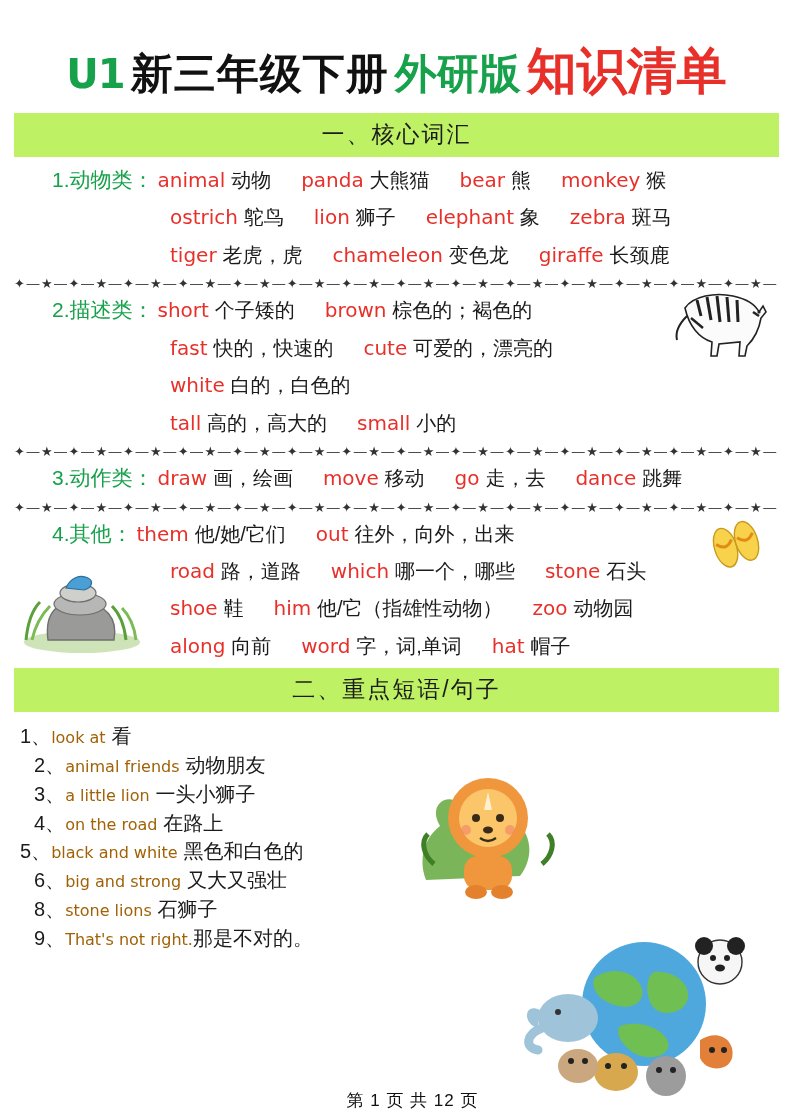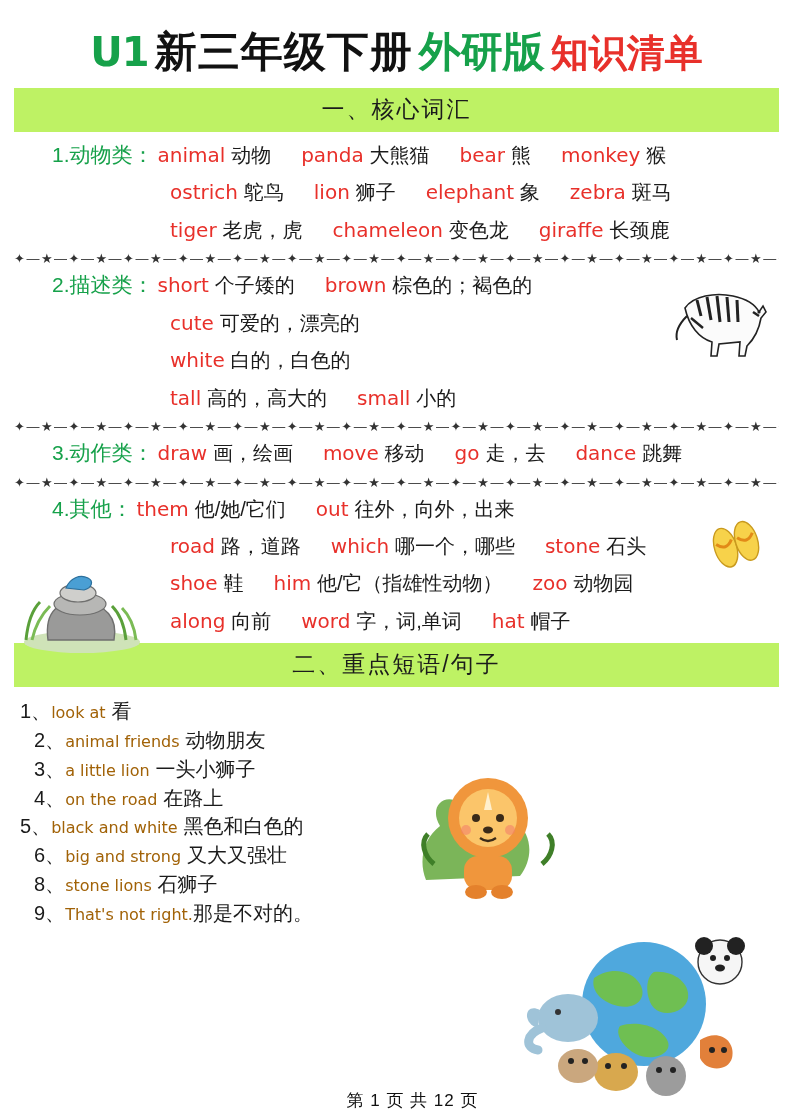--- a/index.html
+++ b/index.html
@@ -14,21 +14,21 @@
     color: #222;
     overflow: hidden;
     position: relative;
   }
 
   .page {
     position: relative;
     width: 793px;
     height: 1120px;
     box-sizing: border-box;
-    padding: 10px 14px 0 14px;
+    padding: 24px 14px 0 14px;
   }
 
   
   .title-row {
     display: flex;
     align-items: baseline;
     justify-content: center;
     gap: 6px;
     font-weight: bold;
     white-space: nowrap;
@@ -48,21 +48,21 @@
     font-weight: bold;
     letter-spacing: 1px;
   }
   .title-green {
     color: #16a14a;
     font-size: 42px;
     font-weight: bold;
   }
   .title-red {
     color: #e8302a;
-    font-size: 38px;
+    font-size: 50px;
     font-weight: bold;
   }
 
   
   .section-bar {
     background: #bef264;
     text-align: center;
     font-size: 23px;
     color: #1b1b1b;
     padding: 6px 0 7px 0;
@@ -219,20 +219,21 @@
   <div class="group">
     <div class="grow">
       <span class="glabel">2.描述类：</span>
       <span class="gitems">
         <span class="item"><span class="en">short</span> <span class="cn">个子矮的</span></span>
         <span class="item"><span class="en">brown</span> <span class="cn">棕色的；褐色的</span></span>
       </span>
     </div>
     <div class="grow">
       <span class="gitems indent">
+        <span class="item"><span class="en">fast</span> <span class="cn">快的，快速的</span></span>
         <span class="item"><span class="en">cute</span> <span class="cn">可爱的，漂亮的</span></span>
       </span>
     </div>
     <div class="grow">
       <span class="gitems indent">
         <span class="item"><span class="en">white</span> <span class="cn">白的，白色的</span></span>
       </span>
     </div>
     <div class="grow">
       <span class="gitems indent">

